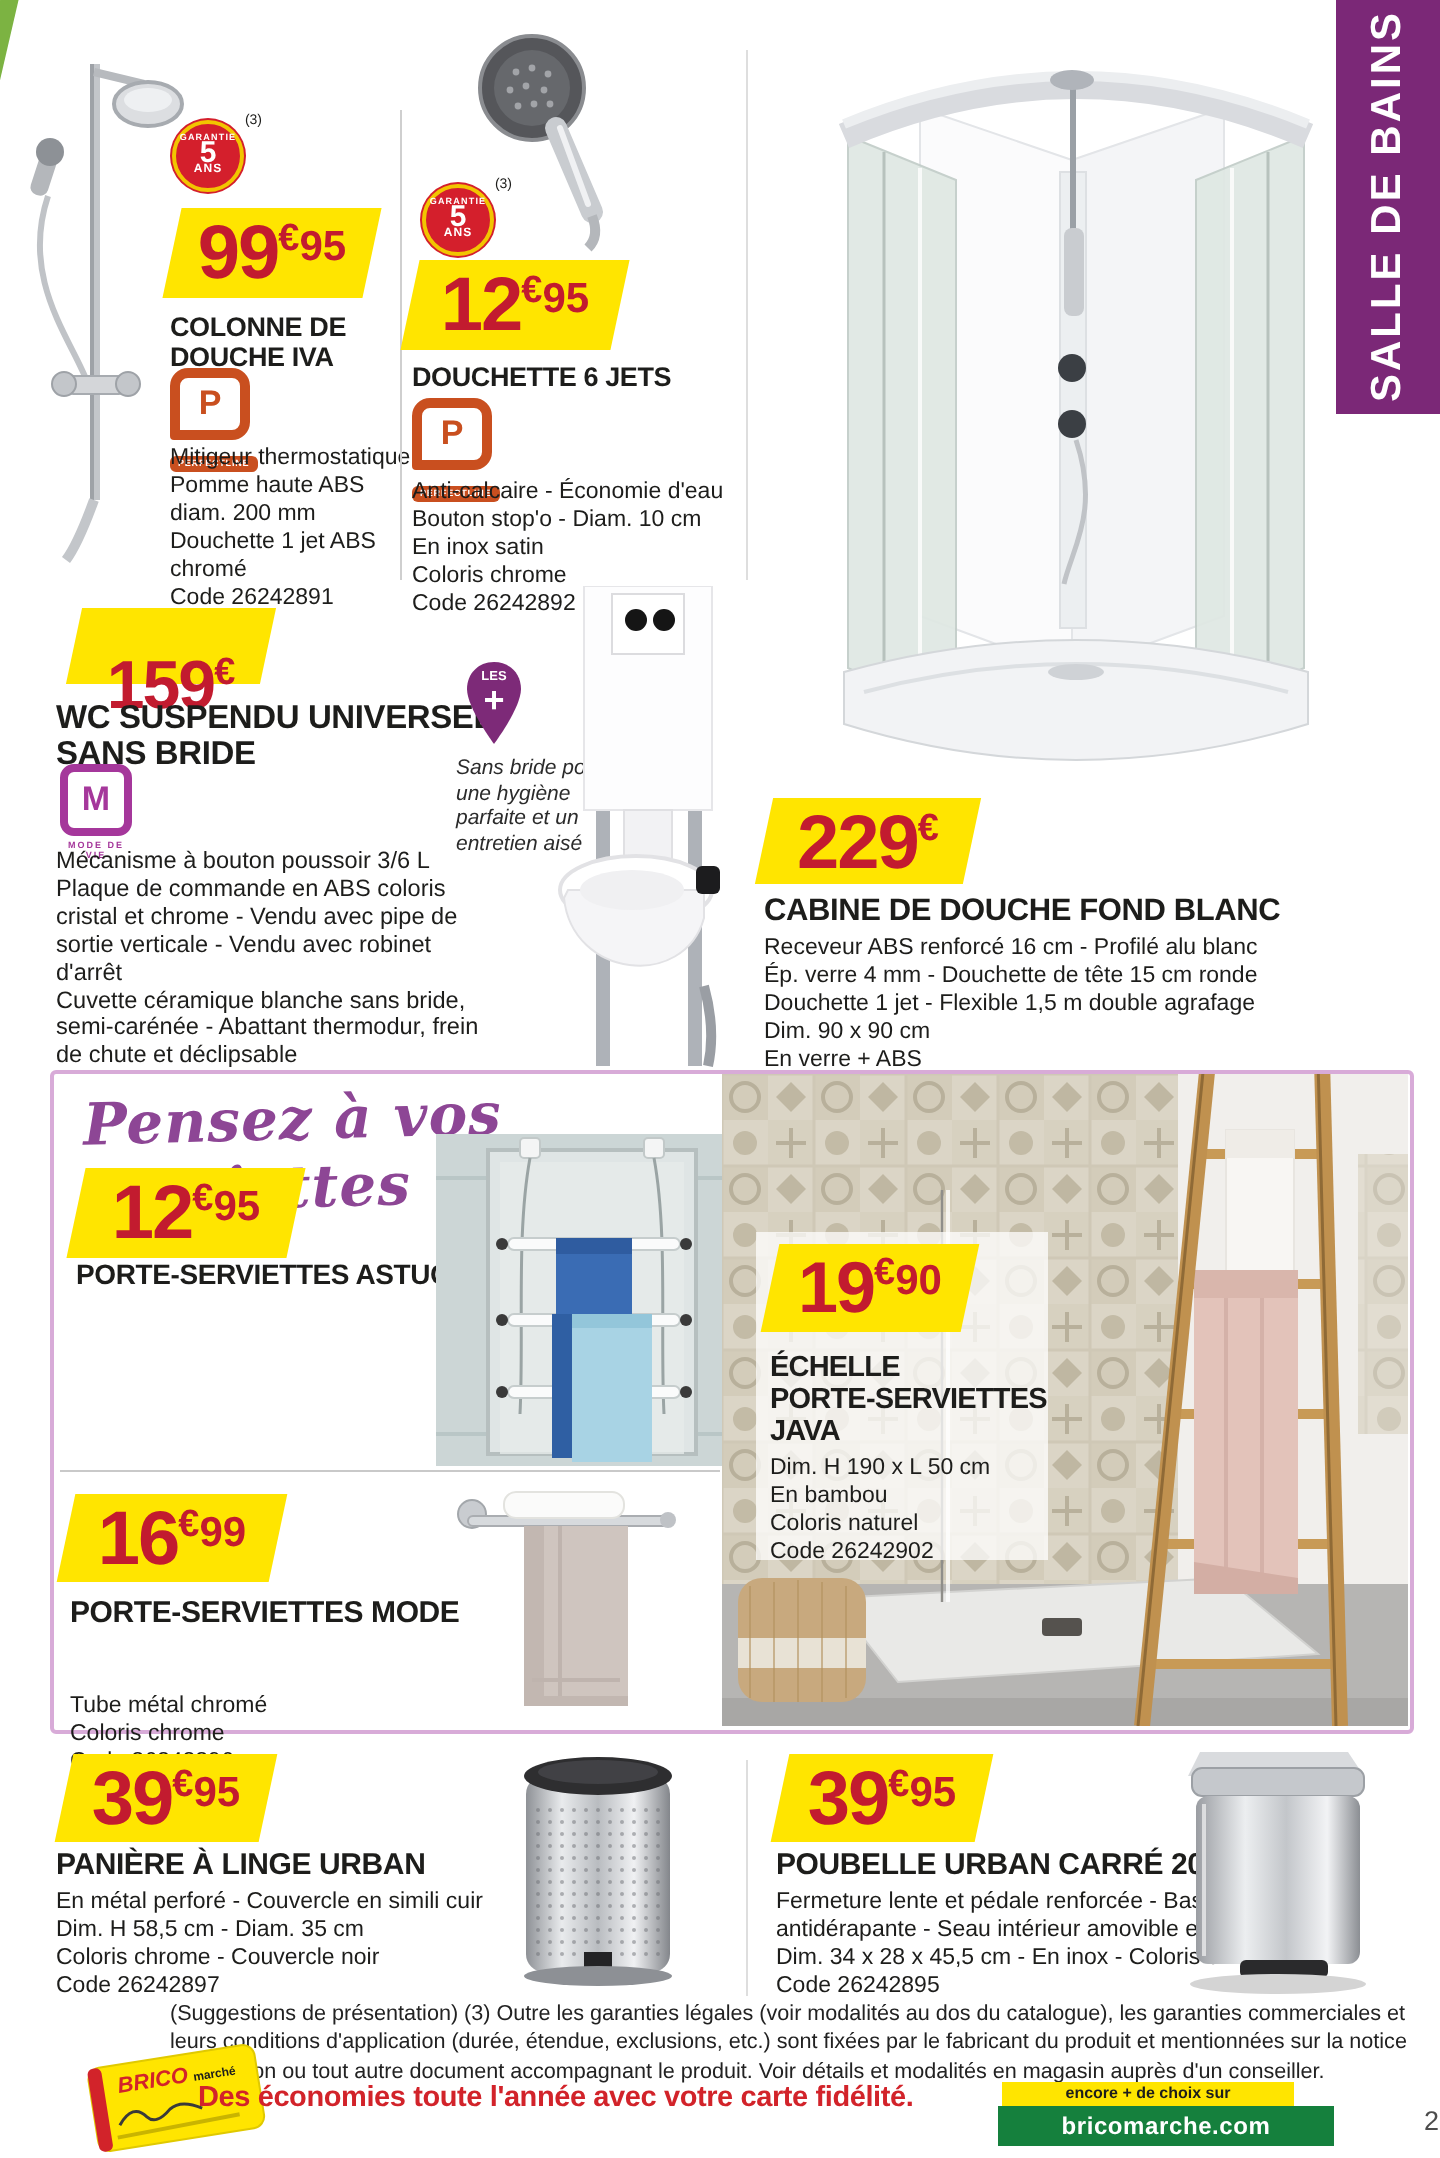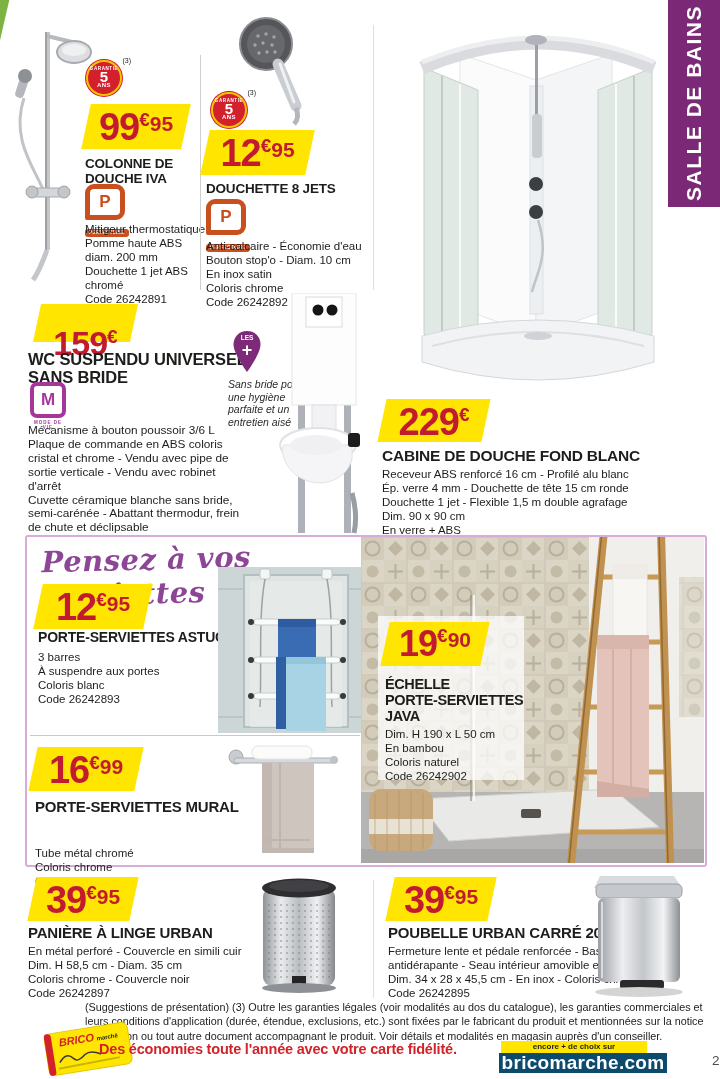--- a/index.html
+++ b/index.html
@@ -42,21 +42,21 @@
   .script{position:absolute;font-family:"DejaVu Serif",serif;font-style:italic;font-weight:bold;
           color:#8d4695;font-size:29px;transform:rotate(-1.5deg);letter-spacing:.5px;}
   .banner{position:absolute;background:#7b2877;display:flex;align-items:center;justify-content:center;}
   .banner span{writing-mode:vertical-rl;transform:rotate(180deg);color:#fff;font-weight:bold;
                font-size:21px;letter-spacing:1.5px;}
   .footer-legal{position:absolute;font-size:10.8px;line-height:1.34;color:#222;}
   .tagline{position:absolute;color:#d2232a;font-size:14.5px;font-weight:bold;letter-spacing:-.2px;}
   .conds{position:absolute;color:#d2232a;font-size:15px;margin-top:40px;}
   .strip-y{position:absolute;background:#ffe500;color:#1d1d1b;font-size:8px;font-weight:bold;
            text-align:center;line-height:12px;}
-  .strip-r{position:absolute;background:#0c4a6e;color:#fff;font-size:19px;font-weight:bold;
+  .strip-r{position:absolute;background:#15803d;color:#fff;font-size:12px;font-weight:bold;
            text-align:center;line-height:20px;letter-spacing:.3px;}
   .pagenum{position:absolute;font-size:13.5px;color:#4d4d4d;}
   .overlay{position:absolute;background:rgba(255,255,255,.74);}
 </style>
 </head>
 <body>
 
 <div id="page">
 
   <div class="abs" style="left:-4px;top:-8px;width:9px;height:52px;background:#7cb342;transform:rotate(13deg);"></div>
@@ -123,21 +123,21 @@
   <div class="badge" style="left:211px;top:92px;">
     <span class="b-arc">GARANTIE</span>
     <span class="b-num">5</span>
     <span class="b-unit">ANS</span>
     <span class="b-sup">(3)</span>
   </div>
 
   <div class="pricebox" style="left:205px;top:130px;width:105px;height:45px;">
     <span class="pv"><span class="pi">12</span><span class="pe">€</span><span class="pc">95</span></span>
   </div>
-  <div class="ttl" style="left:206px;top:181px;width:170px;font-size:13.5px;">DOUCHETTE 8 JETS</div>
+  <div class="ttl" style="left:206px;top:181px;width:170px;font-size:13.5px;">DOUCHETTE 6 JETS</div>
   <div class="plogo" style="left:206px;top:199px;">
     <div class="pbox">P</div>
     <span class="plabel">PERFECTLINE</span>
   </div>
   <div class="desc" style="left:206px;top:239px;width:170px;">Anti-calcaire - Économie d'eau
 Bouton stop'o - Diam. 10 cm
 En inox satin
 Coloris chrome
 Code 26242892</div>
 
@@ -226,24 +226,20 @@
     <path d="M74 200 q6 22 2 40" stroke="#9a9ea4" stroke-width="5" fill="none"></path>
   </svg>
 
   <div class="pframe" style="left:25px;top:535px;width:678px;height:328px;"></div>
   <div class="script" style="left:42px;top:541px;width:330px;">Pensez à vos serviettes</div>
 
   <div class="pricebox" style="left:38px;top:584px;width:110px;height:45px;">
     <span class="pv"><span class="pi">12</span><span class="pe">€</span><span class="pc">95</span></span>
   </div>
   <div class="ttl" style="left:38px;top:630px;width:200px;font-size:14px;">PORTE-SERVIETTES ASTUCE</div>
-  <div class="desc" style="left:38px;top:650px;width:175px;">3 barres
-À suspendre aux portes
-Coloris blanc
-Code 26242893</div>
 
   <svg class="abs" style="left:218px;top:567px;" width="143" height="166" viewBox="0 0 143 166">
     <rect width="143" height="166" fill="#ccd6d6"></rect>
     <line x1="0" y1="22" x2="143" y2="22" stroke="#b9c6c6" stroke-width="2"></line>
     <line x1="0" y1="150" x2="143" y2="150" stroke="#b9c6c6" stroke-width="2"></line>
     <rect x="26" y="8" width="104" height="152" fill="#dfe5e5" stroke="#b6bfbf" stroke-width="2"></rect>
     <rect x="32" y="14" width="92" height="146" fill="#e6ebea" opacity=".8"></rect>
     <rect x="42" y="2" width="10" height="10" rx="2" fill="#f4f5f5" stroke="#c2c9c9"></rect>
     <rect x="104" y="2" width="10" height="10" rx="2" fill="#f4f5f5" stroke="#c2c9c9"></rect>
     <path d="M47 12 C40 50 44 100 42 140" stroke="#9aa4a4" stroke-width="1.5" fill="none"></path>
@@ -264,21 +260,21 @@
     <rect x="58" y="90" width="12" height="72" fill="#2f5fa3"></rect>
     <rect x="68" y="90" width="40" height="74" fill="#a8d3e4"></rect>
     <rect x="68" y="90" width="40" height="7" fill="#93c6da"></rect>
   </svg>
 
   <div class="divh" style="left:30px;top:735px;width:330px;"></div>
 
   <div class="pricebox" style="left:33px;top:747px;width:106px;height:44px;">
     <span class="pv"><span class="pi">16</span><span class="pe">€</span><span class="pc">99</span></span>
   </div>
-  <div class="ttl" style="left:35px;top:799px;width:240px;font-size:15px;">PORTE-SERVIETTES MURAL</div>
+  <div class="ttl" style="left:35px;top:799px;width:240px;font-size:15px;">PORTE-SERVIETTES MODE</div>
   <div class="desc" style="left:35px;top:818px;width:175px;margin-top:28px;">Tube métal chromé
 Coloris chrome
 Code 26242896</div>
 
   <svg class="abs" style="left:224px;top:740px;" width="118" height="123" viewBox="0 0 118 123">
     <circle cx="12" cy="17" r="7" fill="#c9ccd0" stroke="#a3a7ab"></circle>
     <rect x="10" y="18" width="100" height="5" rx="2.5" fill="#d7dadd" stroke="#aaadb1" stroke-width="1"></rect>
     <circle cx="110" cy="20" r="4" fill="#bfc2c6"></circle>
     <rect x="28" y="6" width="60" height="13" rx="6" fill="#fbfbfa" stroke="#e3e3df"></rect>
     <rect x="38" y="23" width="52" height="90" fill="#cfc5bf"></rect>

